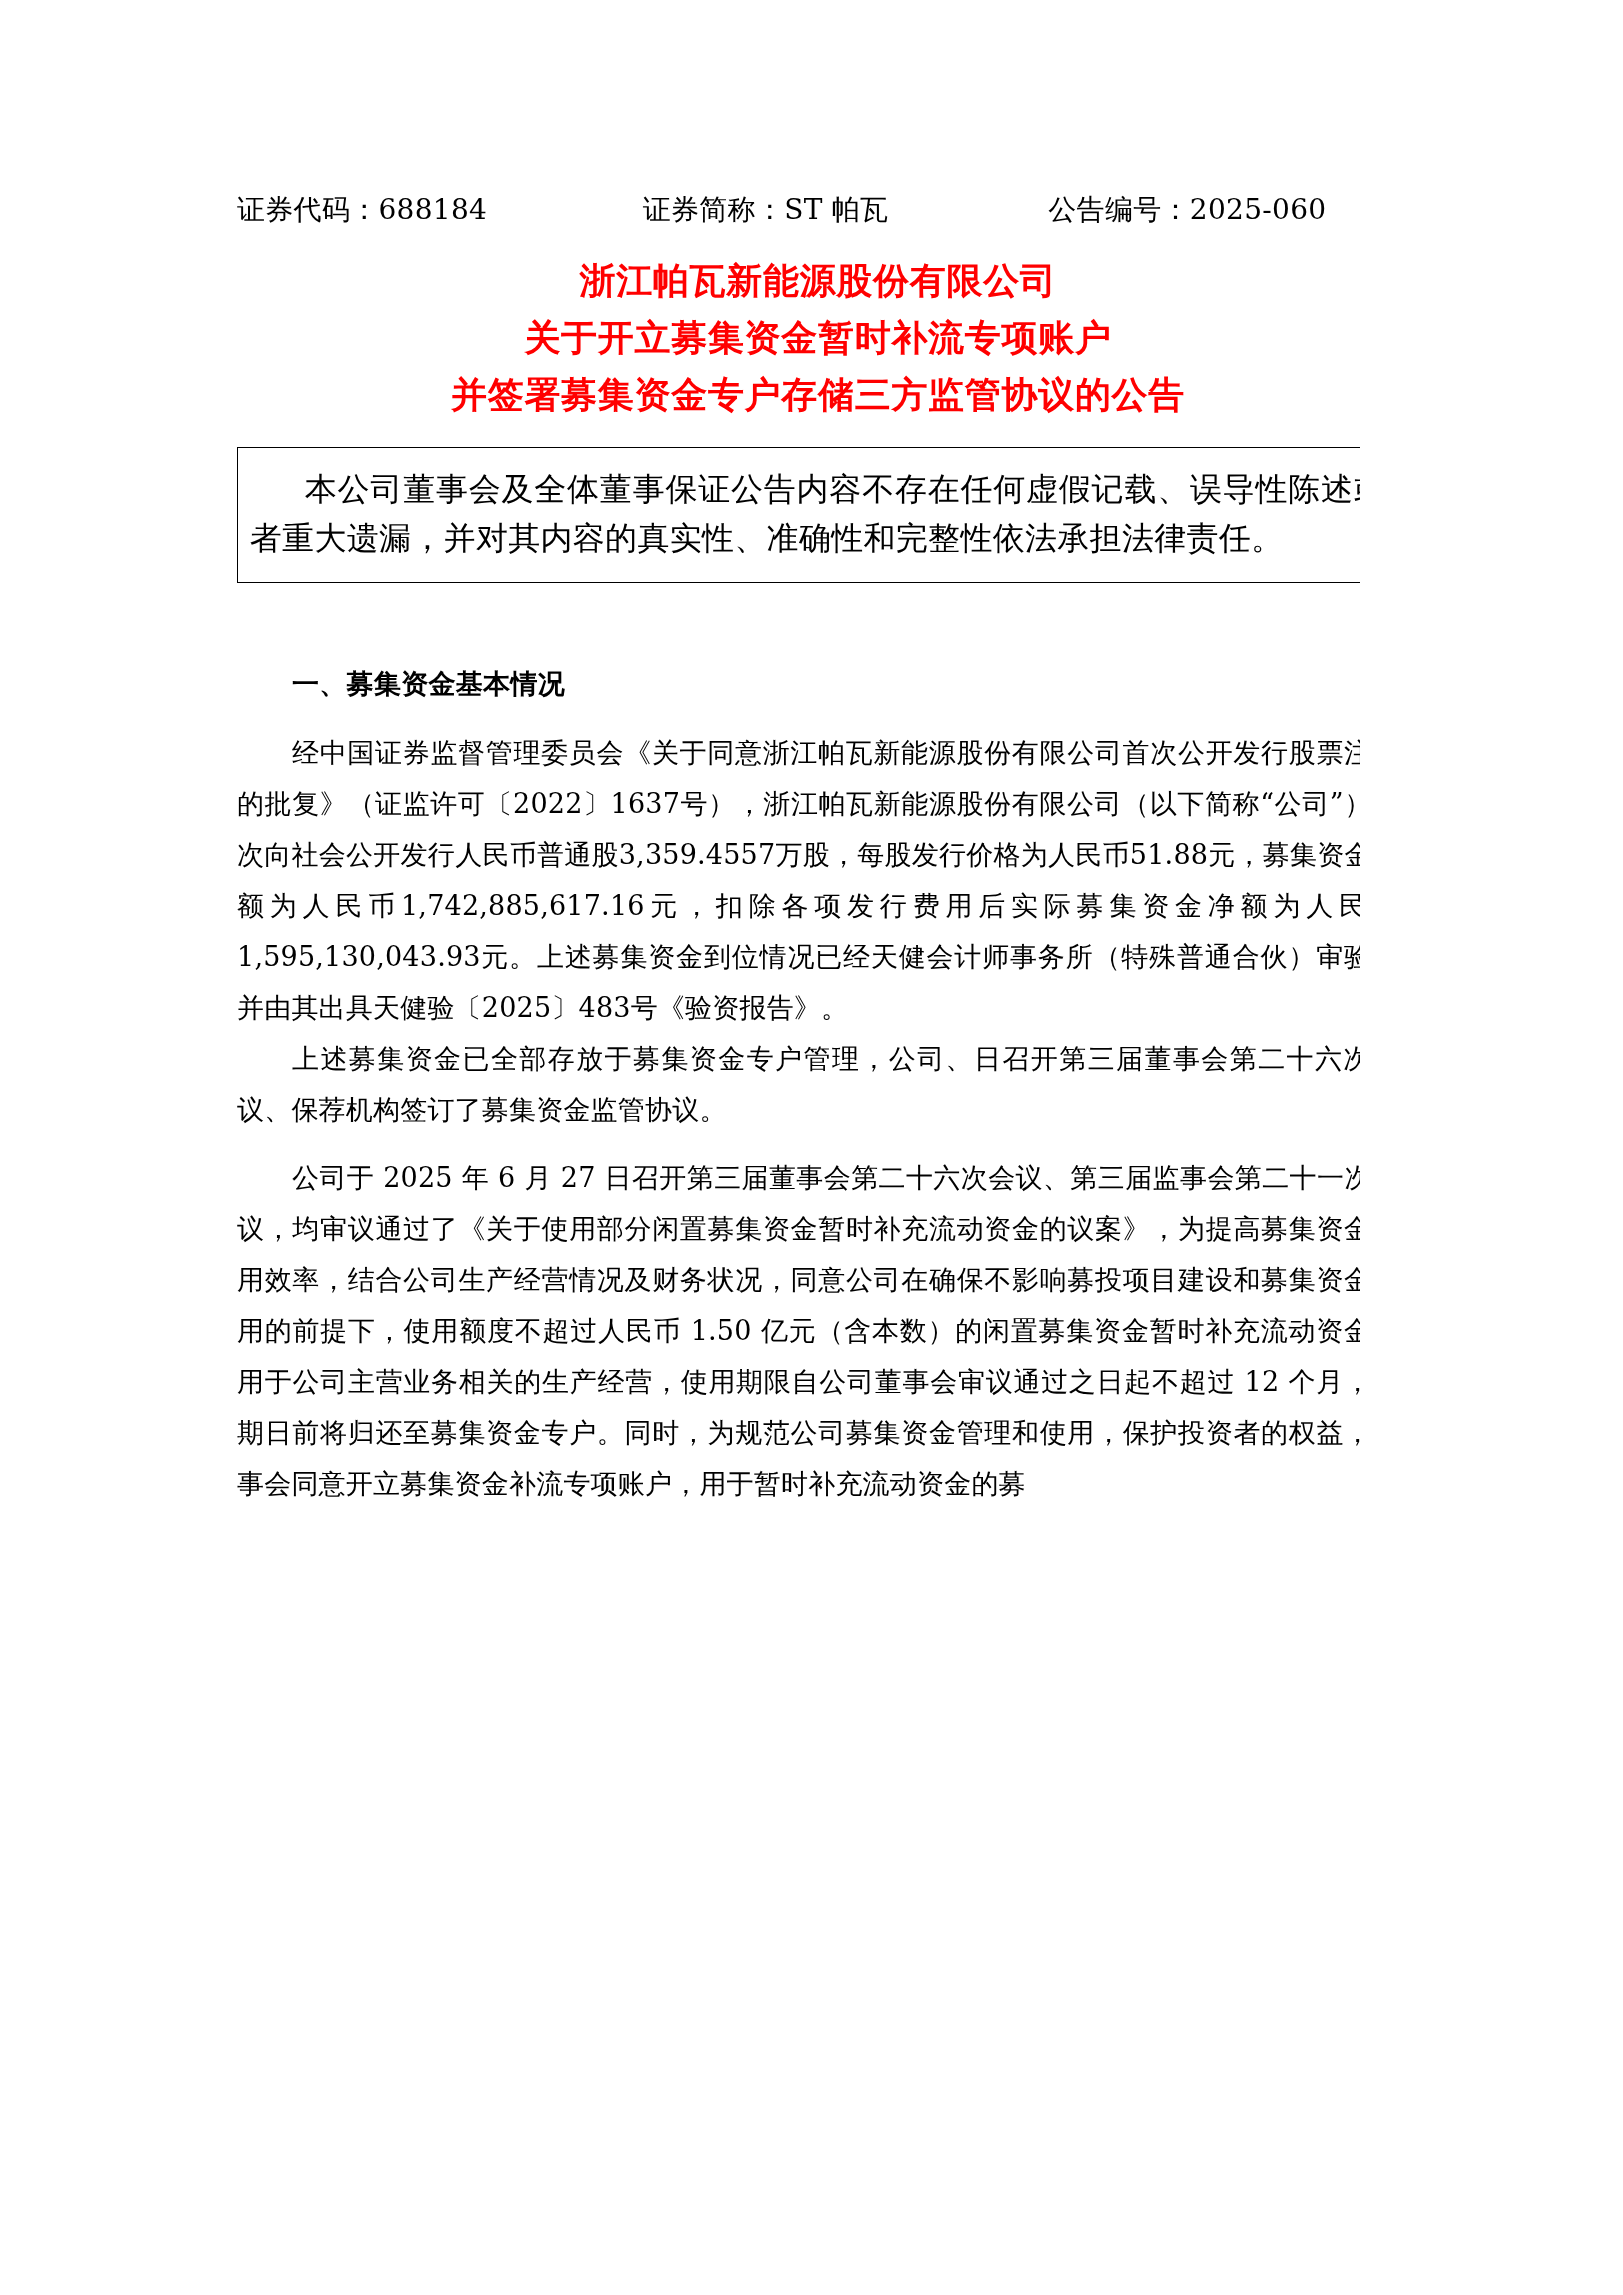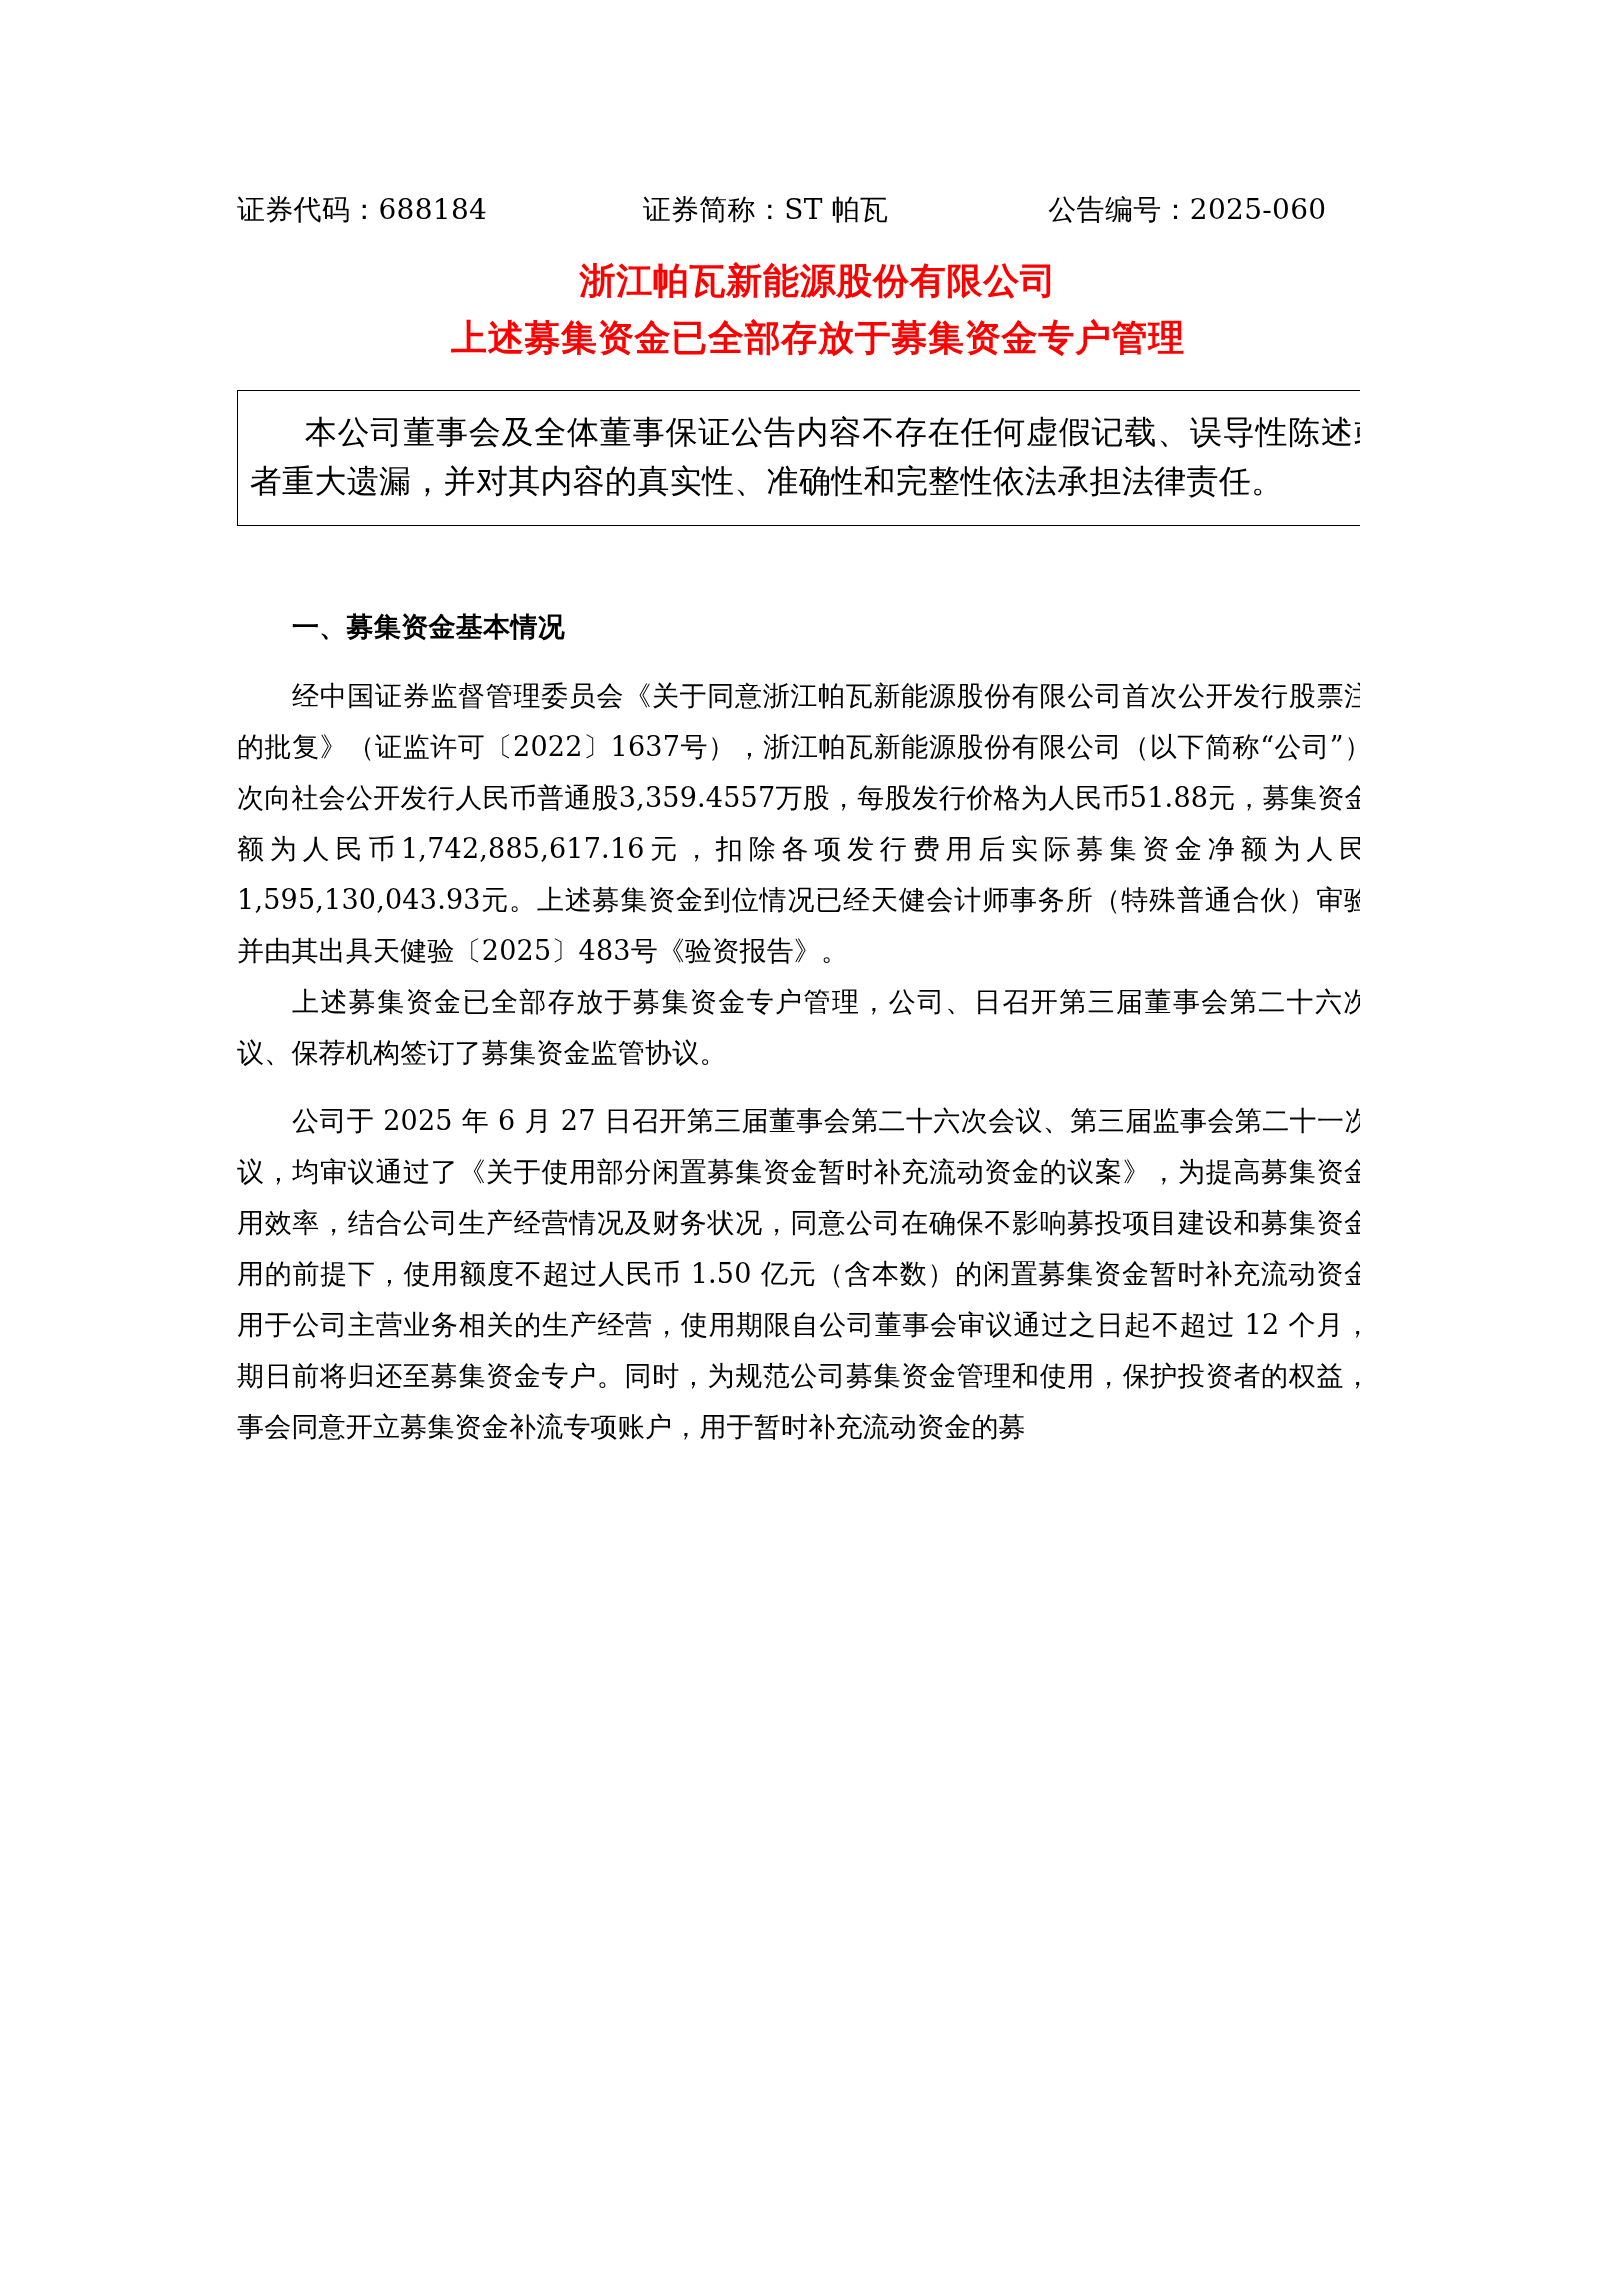--- a/index.html
+++ b/index.html
@@ -109,21 +109,22 @@
   <div class="content">
 
     <div class="doc-header">
       <span class="hdr-code">证券代码：688184</span>
       <span class="hdr-abbr">证券简称：ST 帕瓦</span>
       <span class="hdr-notice">公告编号：2025-060</span>
     </div>
 
     <div class="title-block">
       <div class="title-line">浙江帕瓦新能源股份有限公司</div>
-      <div class="title-line">上述募集资金已全部存放于募集资金专户管理</div>
+      <div class="title-line">关于开立募集资金暂时补流专项账户</div>
+      <div class="title-line">并签署募集资金专户存储三方监管协议的公告</div>
     </div>
 
     <div class="disclaimer-box">
       <div class="disclaimer-text">本公司董事会及全体董事保证公告内容不存在任何虚假记载、误导性陈述或者重大遗漏，并对其内容的真实性、准确性和完整性依法承担法律责任。</div>
     </div>
 
     <div class="section-heading heading-gap-1">一、募集资金基本情况</div>
     <div class="para para-first">经中国证券监督管理委员会《关于同意浙江帕瓦新能源股份有限公司首次公开发行股票注册的批复》（证监许可〔2022〕1637号），浙江帕瓦新能源股份有限公司（以下简称“公司”）首次向社会公开发行人民币普通股3,359.4557万股，每股发行价格为人民币51.88元，募集资金总额为人民币1,742,885,617.16元，扣除各项发行费用后实际募集资金净额为人民币1,595,130,043.93元。上述募集资金到位情况已经天健会计师事务所（特殊普通合伙）审验，并由其出具天健验〔2025〕483号《验资报告》。</div>
     <div class="para para-tight">上述募集资金已全部存放于募集资金专户管理，公司、日召开第三届董事会第二十六次会议、保荐机构签订了募集资金监管协议。</div>
 

